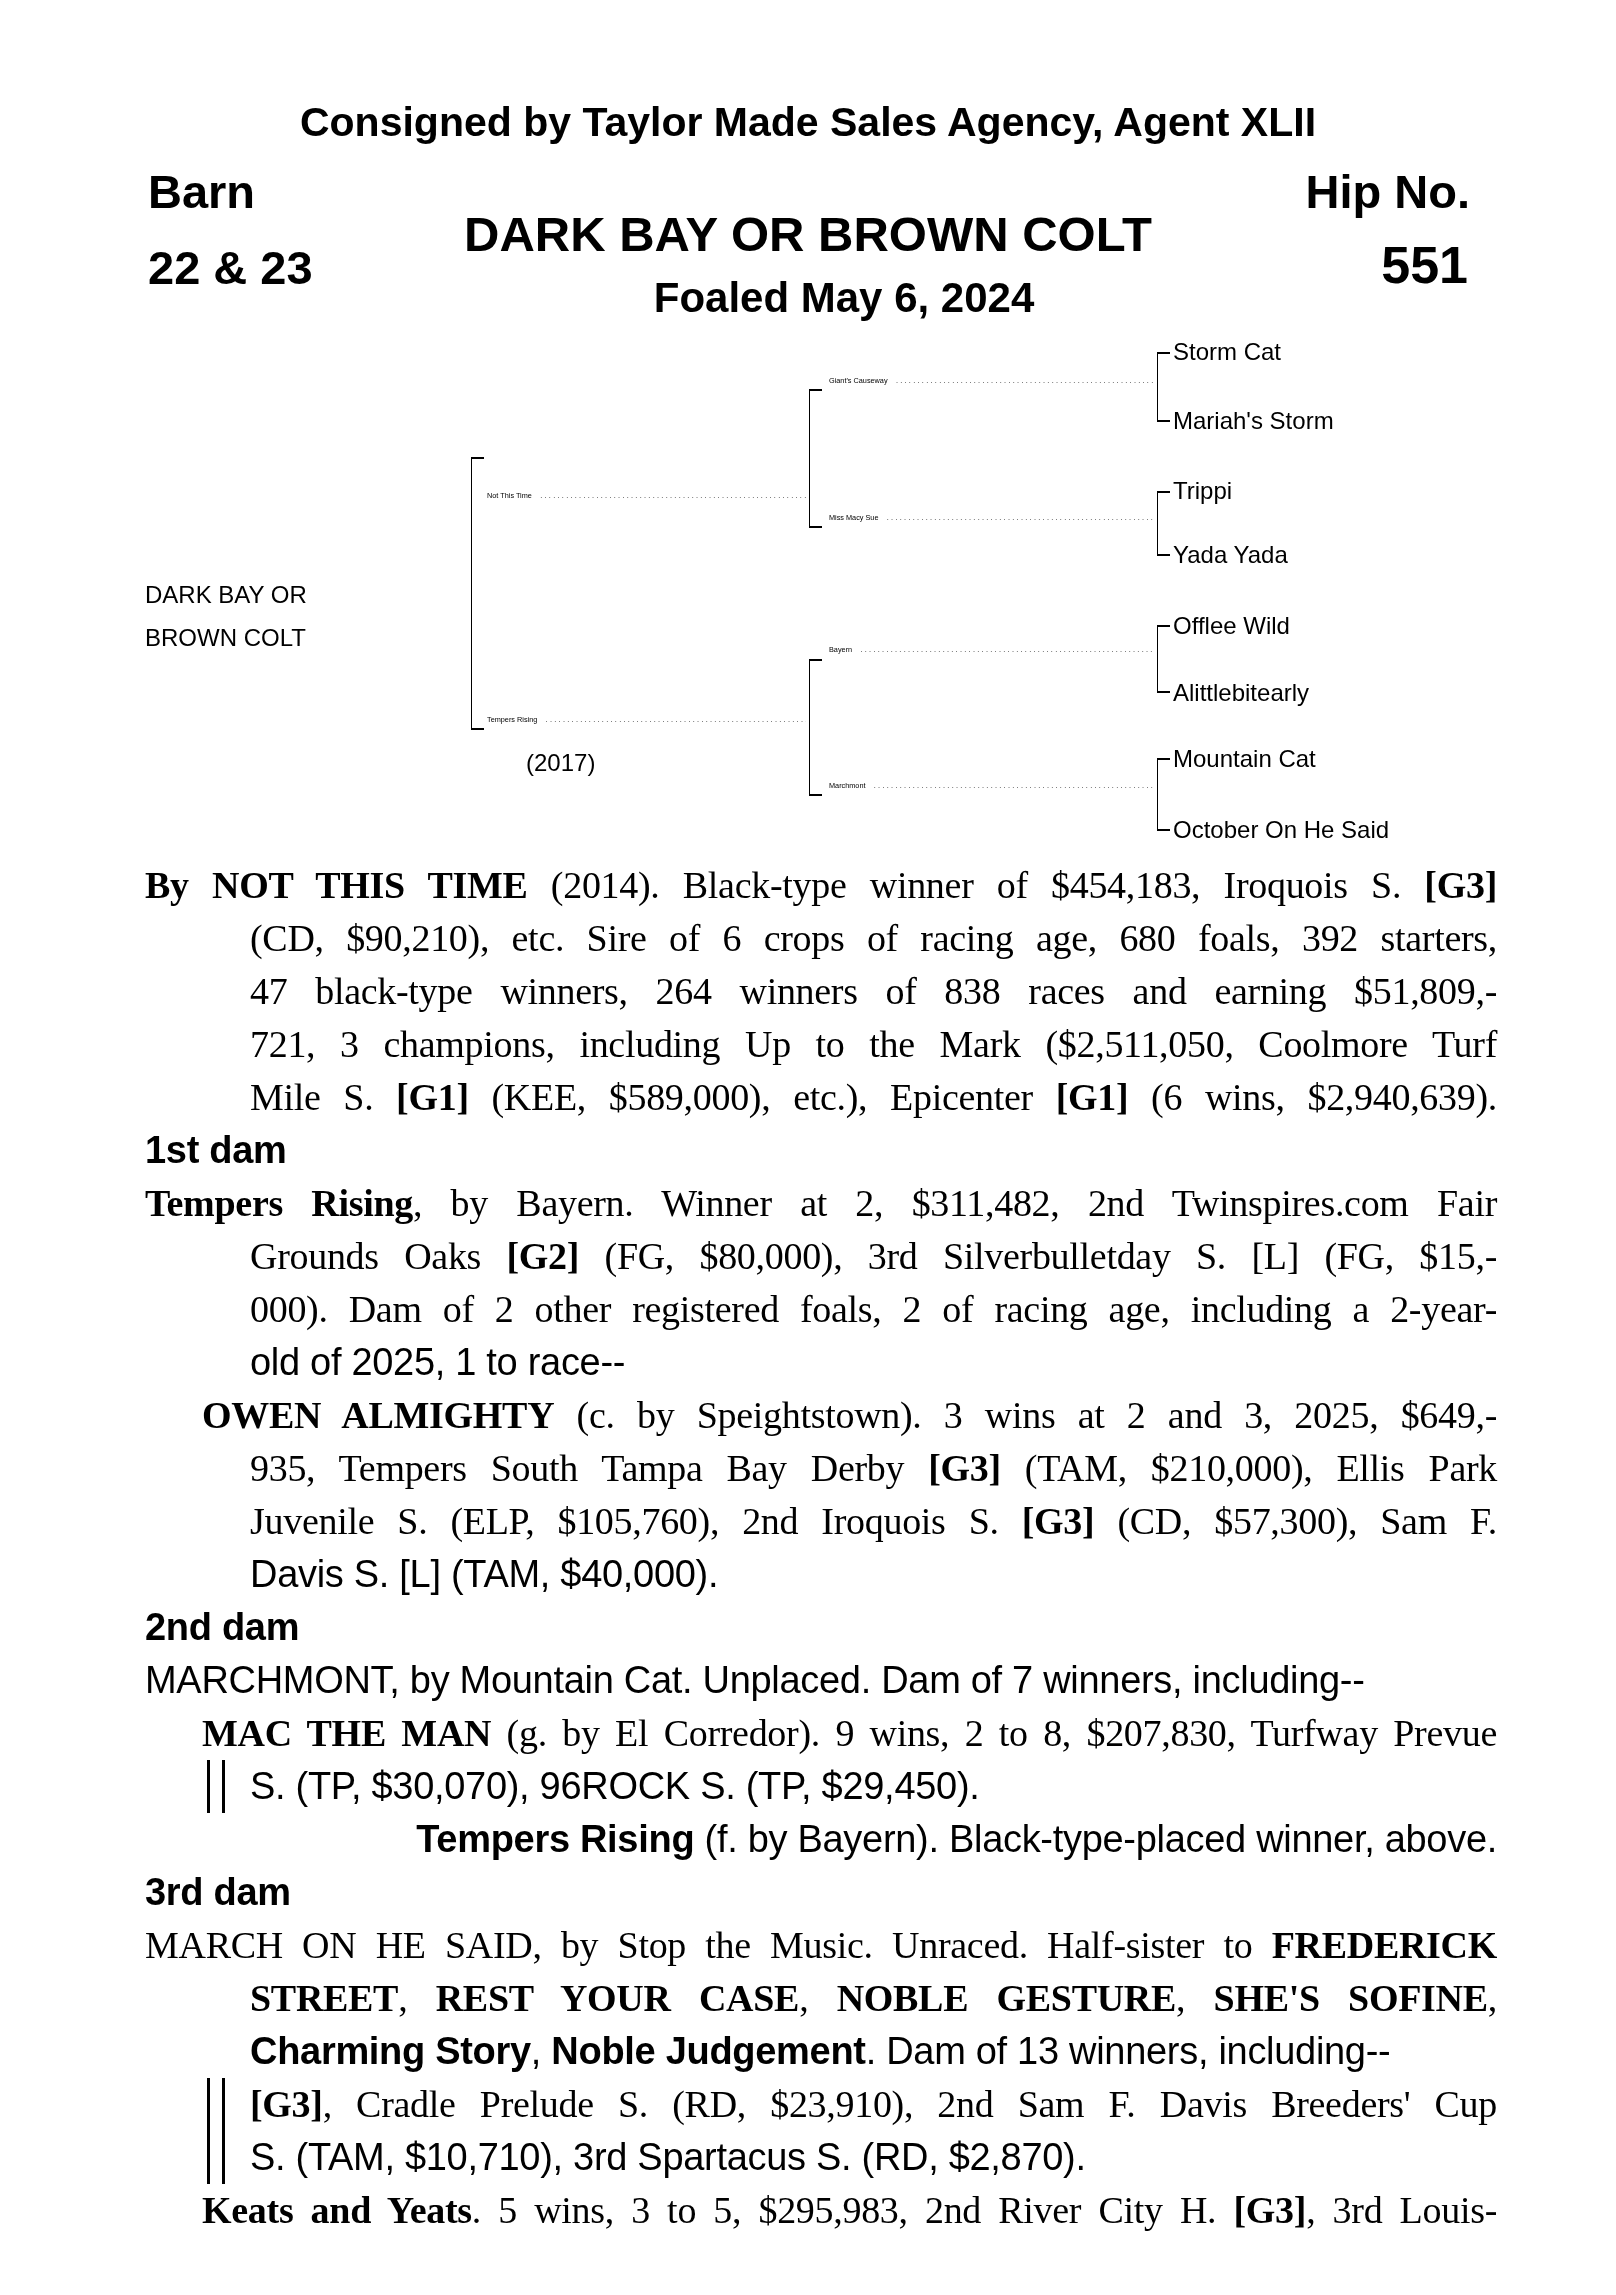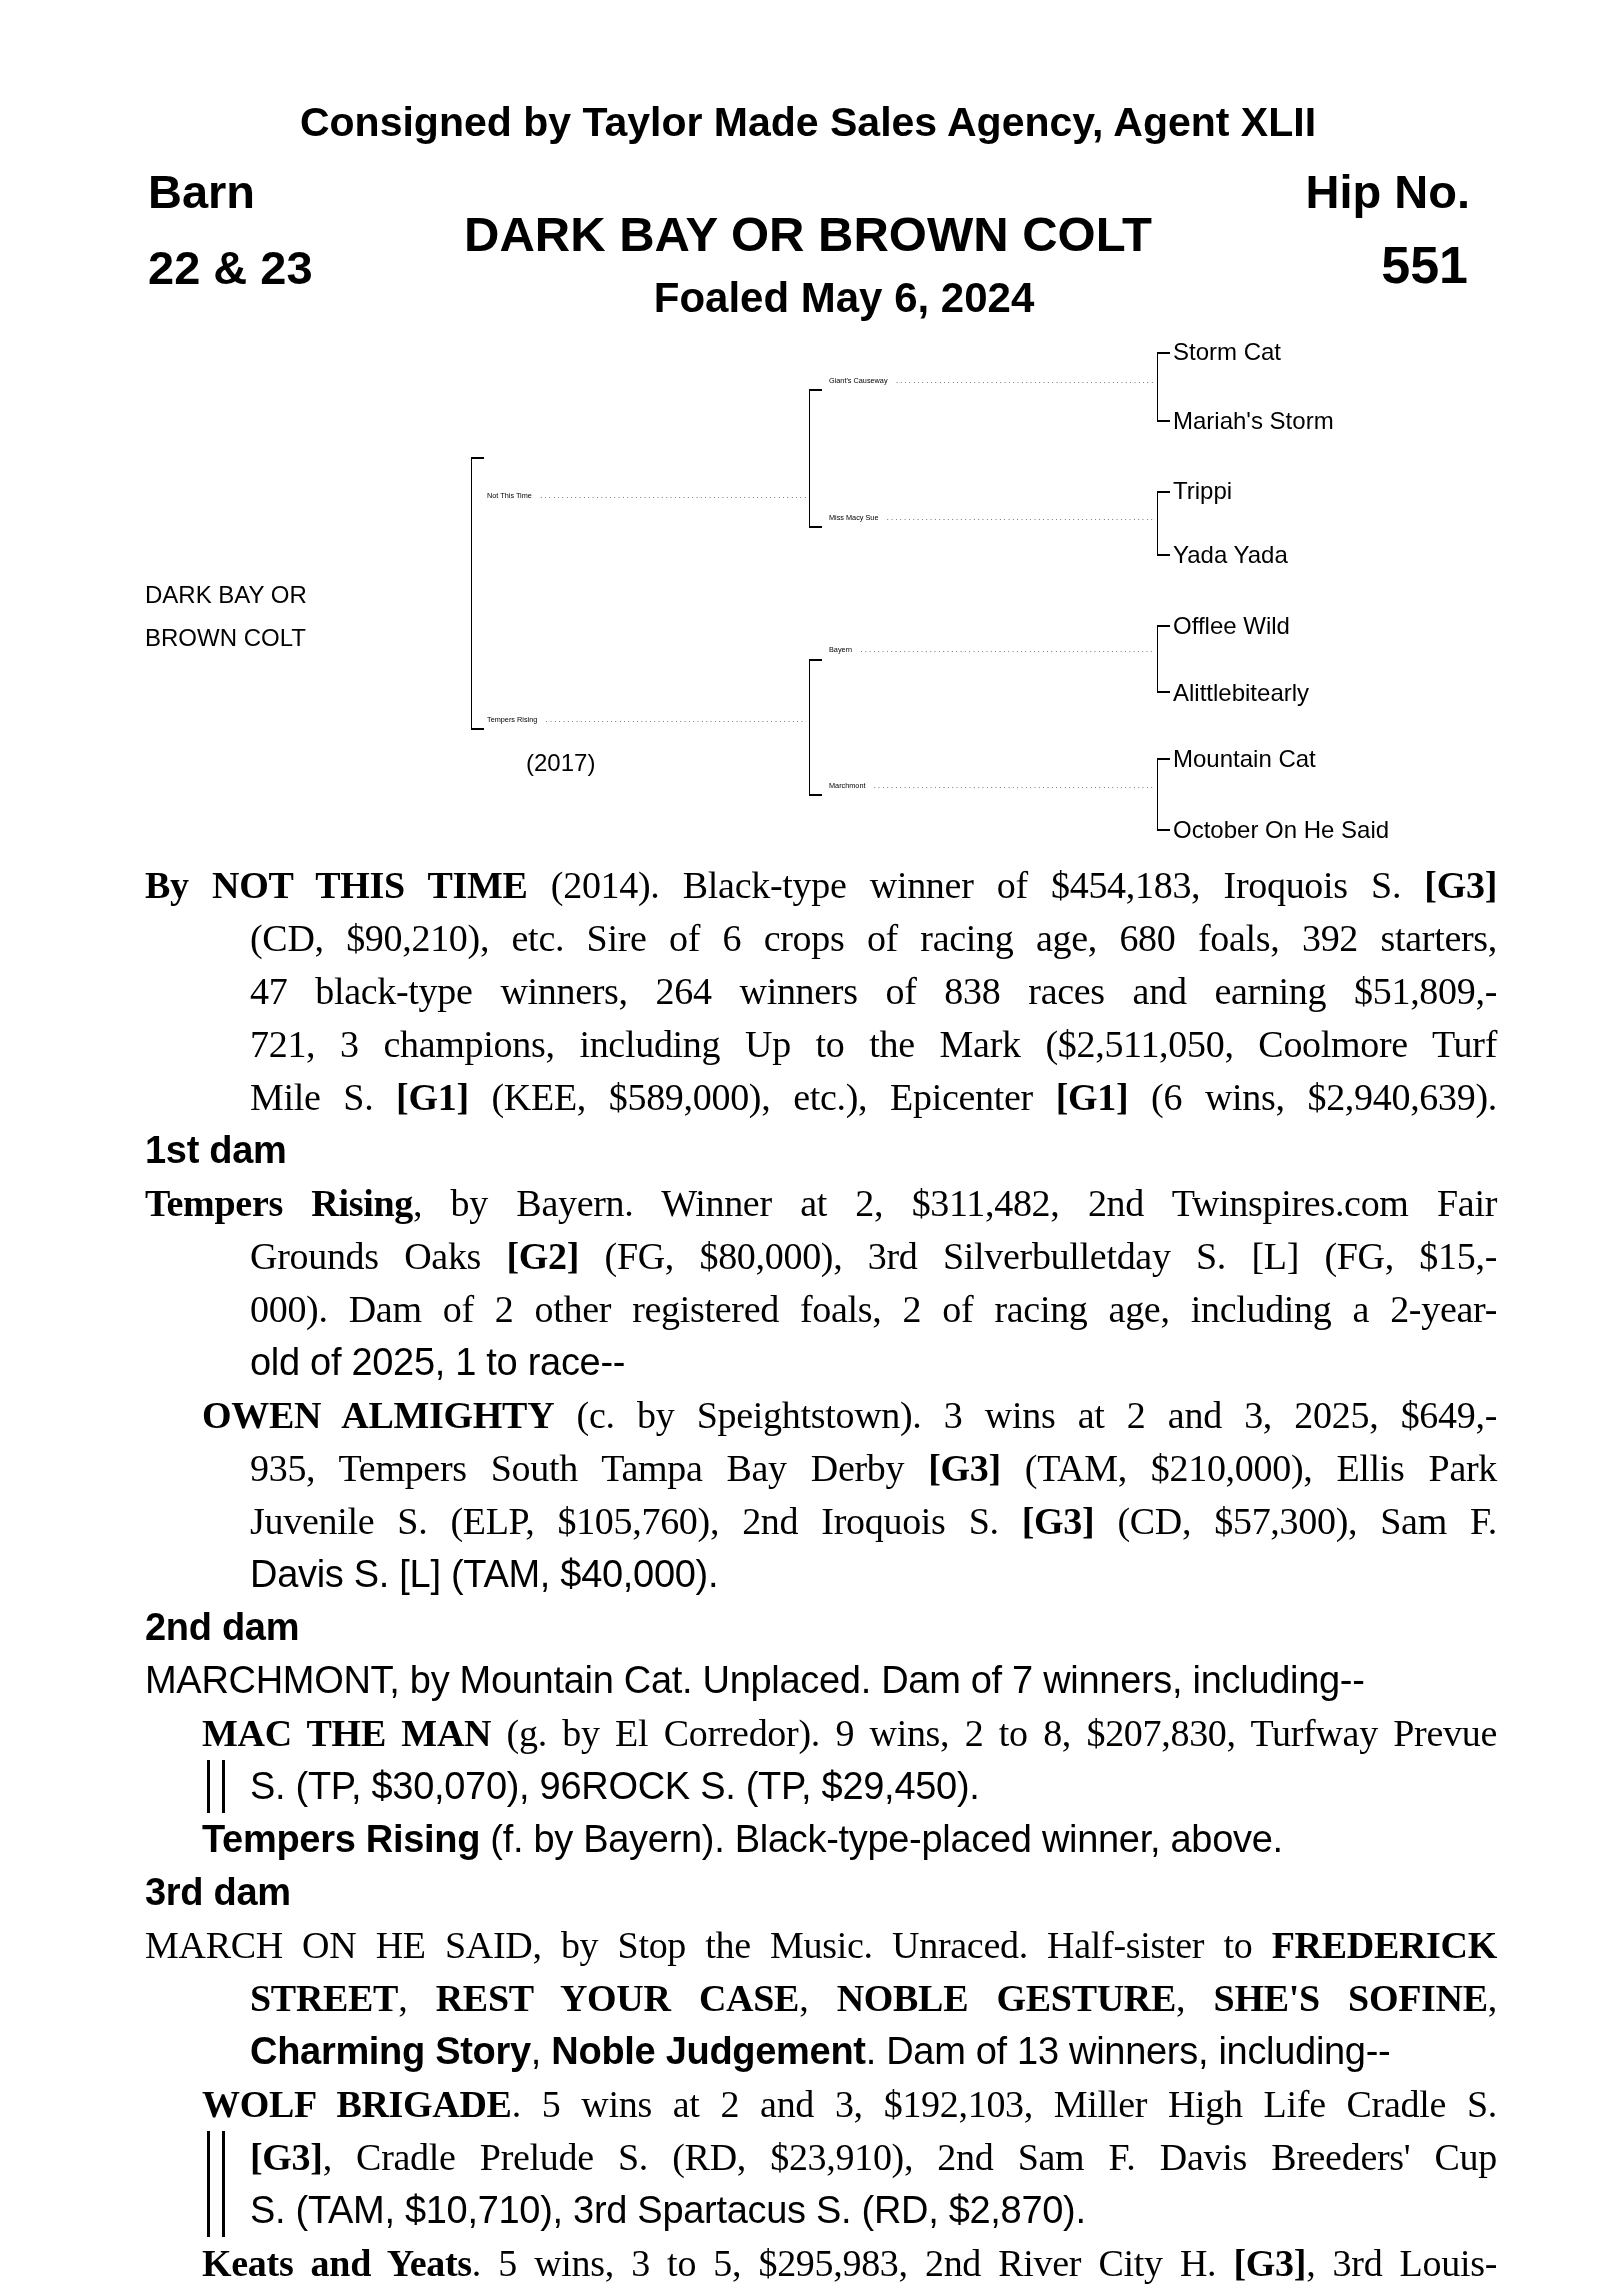--- a/index.html
+++ b/index.html
@@ -32,21 +32,21 @@
   .ped-brk{position:absolute;border-left:1.8px solid #000;}
   .ped-brk::before,.ped-brk::after{content:"";position:absolute;left:0;width:12px;height:1.8px;background:#000;}
   .ped-brk::before{top:0;}
   .ped-brk::after{bottom:0;}
 
   
   .body-block{position:absolute;left:145px;top:859px;width:1352px;
     font-size:38px;line-height:53px;letter-spacing:-0.3px;}
   .bline{position:relative;min-height:53px;}
   .bline.j{text-align:justify;text-align-last:justify;font-family:Liberation Serif, serif;}
-  .bline.ind1{padding-left:57px;}
+  .bline.ind1{padding-left:57px;text-align:right;}
   .bline.ind2{padding-left:105px;}
   .bline b{font-weight:bold;}
   .bline .dbar{position:absolute;top:0;height:53px;width:2.8px;background:#000;}
   .bline .dbar.b1{left:62px;}
   .bline .dbar.b2{left:77px;}
 </style>
 </head>
 <body>
 
 <div class="page">
@@ -121,20 +121,19 @@
       <div class="bline ind2"><span>Davis S. [L] (TAM, $40,000).</span></div>
       <div class="bline"><b>2nd dam</b></div>
       <div class="bline"><span>MARCHMONT, by Mountain Cat. Unplaced. Dam of 7 winners, including--</span></div>
       <div class="bline ind1 j"><b>MAC THE MAN</b><span> (g. by El Corredor). 9 wins, 2 to 8, $207,830, Turfway Prevue</span></div>
       <div class="bline ind2"><span class="dbar b1"></span><span class="dbar b2"></span><span>S. (TP, $30,070), 96ROCK S. (TP, $29,450).</span></div>
       <div class="bline ind1"><b>Tempers Rising</b><span> (f. by Bayern). Black-type-placed winner, above.</span></div>
       <div class="bline"><b>3rd dam</b></div>
       <div class="bline j"><span>MARCH ON HE SAID, by Stop the Music. Unraced. Half-sister to </span><b>FREDERICK</b></div>
       <div class="bline ind2 j"><b>STREET</b><span>, </span><b>REST YOUR CASE</b><span>, </span><b>NOBLE GESTURE</b><span>, </span><b>SHE'S SOFINE</b><span>,</span></div>
       <div class="bline ind2"><b>Charming Story</b><span>, </span><b>Noble Judgement</b><span>. Dam of 13 winners, including--</span></div>
-      <div class="bline ind1 j"><b>WOLF BRIGADE</b><span>. 5 wins at 2 and 3, $192,103, Miller High Life Cradle S.</span></div>
       <div class="bline ind2 j"><span class="dbar b1"></span><span class="dbar b2"></span><b>[G3]</b><span>, Cradle Prelude S. (RD, $23,910), 2nd Sam F. Davis Breeders' Cup</span></div>
       <div class="bline ind2"><span class="dbar b1"></span><span class="dbar b2"></span><span>S. (TAM, $10,710), 3rd Spartacus S. (RD, $2,870).</span></div>
       <div class="bline ind1 j"><b>Keats and Yeats</b><span>. 5 wins, 3 to 5, $295,983, 2nd River City H. </span><b>[G3]</b><span>, 3rd Louis-</span></div>
     </div>
 
 </div>
 
 
 </body></html>

